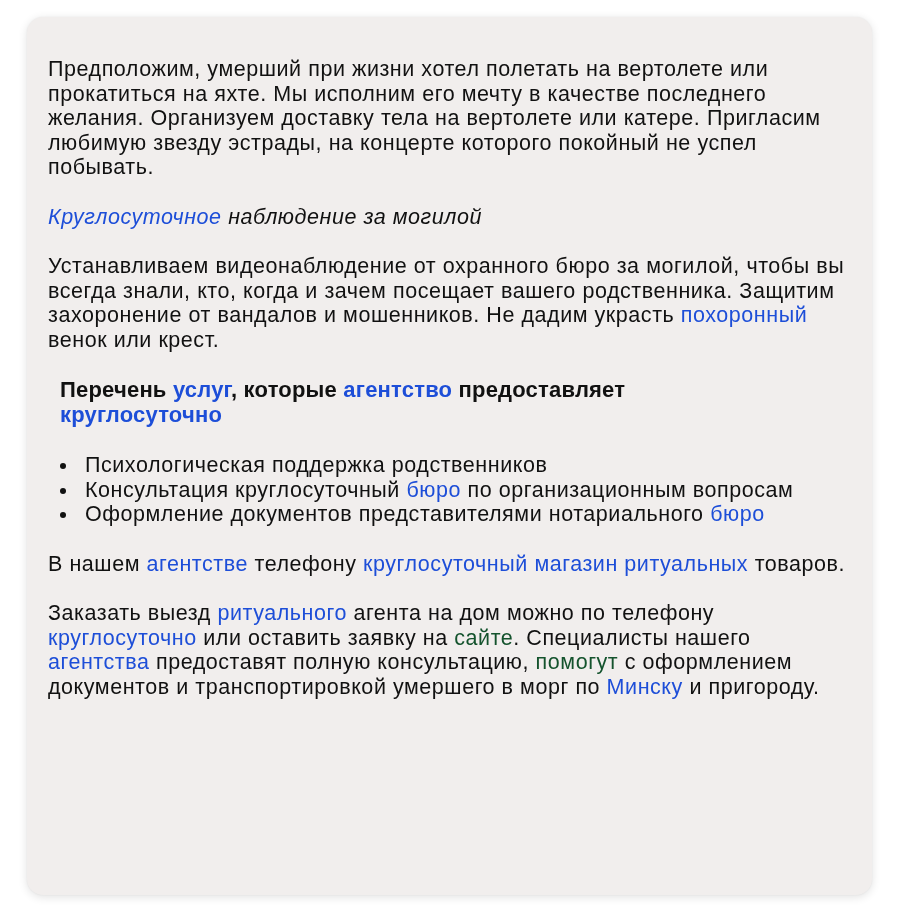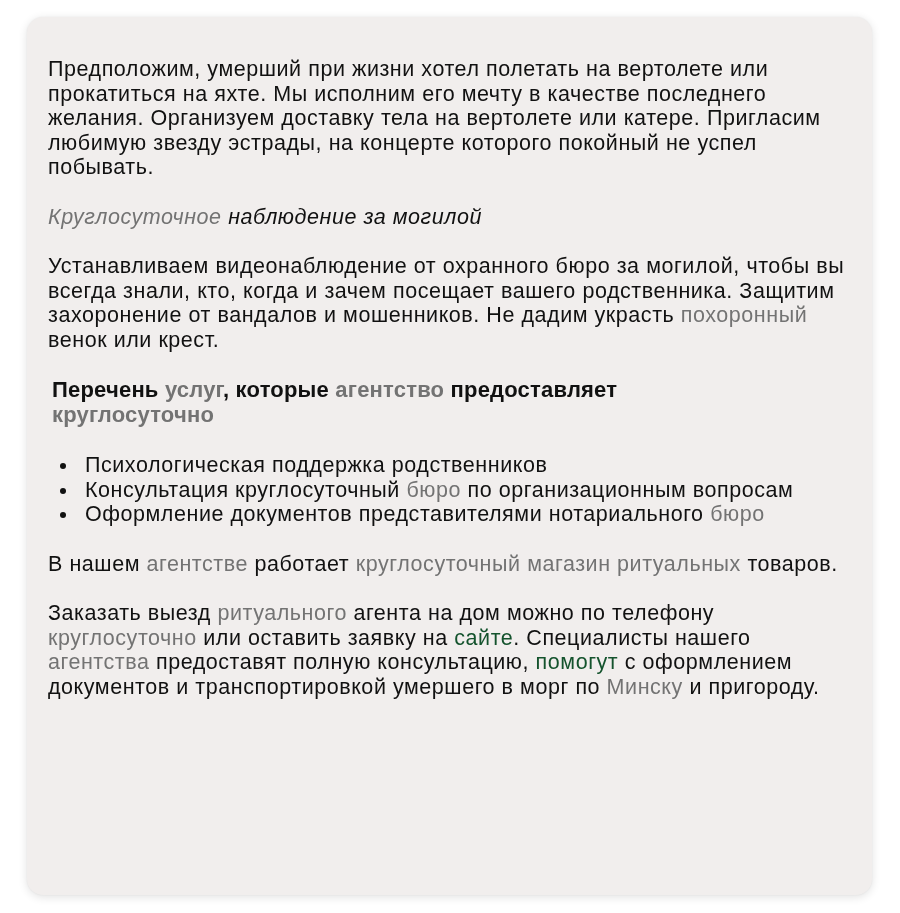--- a/index.html
+++ b/index.html
@@ -7,26 +7,26 @@
          font-family: "Liberation Sans", "DejaVu Sans", sans-serif; color: #111111; }
   .card {
     position: absolute; left: 27px; top: 17px; width: 845px; height: 878px;
     background: #f1eeed; border-radius: 16px;
     box-shadow: 0 2px 10px rgba(0,0,0,0.12), 0 0 2px rgba(0,0,0,0.06);
     box-sizing: border-box; padding: 40px 21px 0 21px;
   }
   .content { font-size: 21.5px; line-height: 24.5px; letter-spacing: 0.55px; }
   p { margin: 0 0 25px 0; }
   .subtitle { font-style: italic; margin-bottom: 25px; }
-  .h3 { font-weight: bold; font-size: 22px; line-height: 25px; letter-spacing: 0.2px; margin: 0 0 26px 4px; }
+  .h3 { font-weight: bold; font-size: 22px; line-height: 25px; letter-spacing: 0.2px; margin: 0 0 26px 12px; }
   ul { margin: 0 0 25px 0; padding-left: 37px; list-style: none; }
   ul li { position: relative; }
   ul li::before { content: ""; position: absolute; left: -25px; top: 10px; width: 6px; height: 6px;
                   border-radius: 50%; background: #111111; }
-  .g { color: #737373; text-align: center; }
+  .g { color: #1d4ed8; text-align: center; }
   .o { color: #14532d; }
   a { text-decoration: none; }
 </style>
 </head>
 <body>
 
 <div class="card">
   <div class="content">
 
     <p>Предположим, умерший при жизни хотел полетать на вертолете или прокатиться на яхте. Мы исполним его мечту в качестве последнего желания. Организуем доставку тела на вертолете или катере. Пригласим любимую звезду эстрады, на концерте которого покойный не успел побывать.</p>
@@ -35,18 +35,18 @@
     <p><span>Устанавливаем видеонаблюдение от охранного бюро за могилой, чтобы вы всегда знали, кто, когда и зачем посещает вашего родственника. Защитим захоронение от вандалов и мошенников. Не дадим украсть </span><a class="g">похоронный</a><span> венок или крест.</span></p>
 
     <div class="h3"><span>Перечень </span><a class="g">услуг</a><span>, которые </span><a class="g">агентство</a><span> предоставляет </span><br><a class="g">круглосуточно</a></div>
 
     <ul>
       <li><span>Психологическая поддержка родственников</span></li>
       <li><span>Консультация круглосуточный </span><a class="g">бюро</a><span> по организационным вопросам</span></li>
       <li><span>Оформление документов представителями нотариального </span><a class="g">бюро</a></li>
     </ul>
 
-    <p><span>В нашем </span><a class="g">агентстве</a><span> работает </span><a class="g">круглосуточный магазин ритуальных</a><span> товаров.</span></p>
+    <p><span>В нашем </span><a class="g">агентстве</a><span> телефону </span><a class="g">круглосуточный магазин ритуальных</a><span> товаров.</span></p>
 
     <p><span>Заказать выезд </span><a class="g">ритуального</a><span> агента на дом можно по телефону </span><a class="g">круглосуточно</a><span> или оставить заявку на </span><a class="o">сайте</a><span>. Специалисты нашего </span><a class="g">агентства</a><span> предоставят полную консультацию, </span><a class="o">помогут</a><span> с оформлением документов и транспортировкой умершего в морг по </span><a class="g">Минску</a><span> и пригороду.</span></p>
 
   </div>
 </div>
 
 </body></html>

